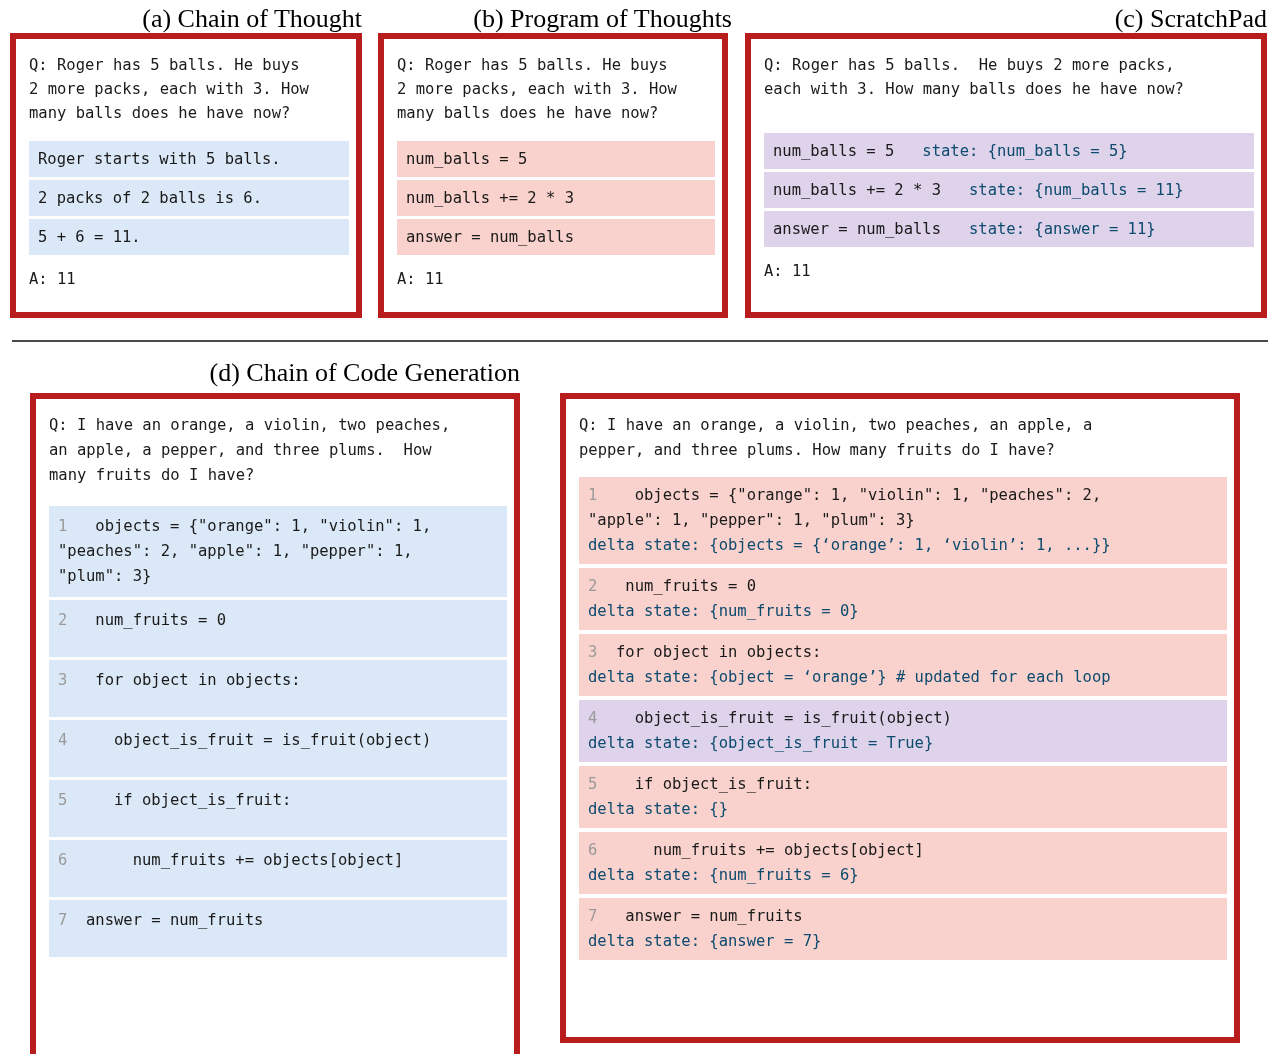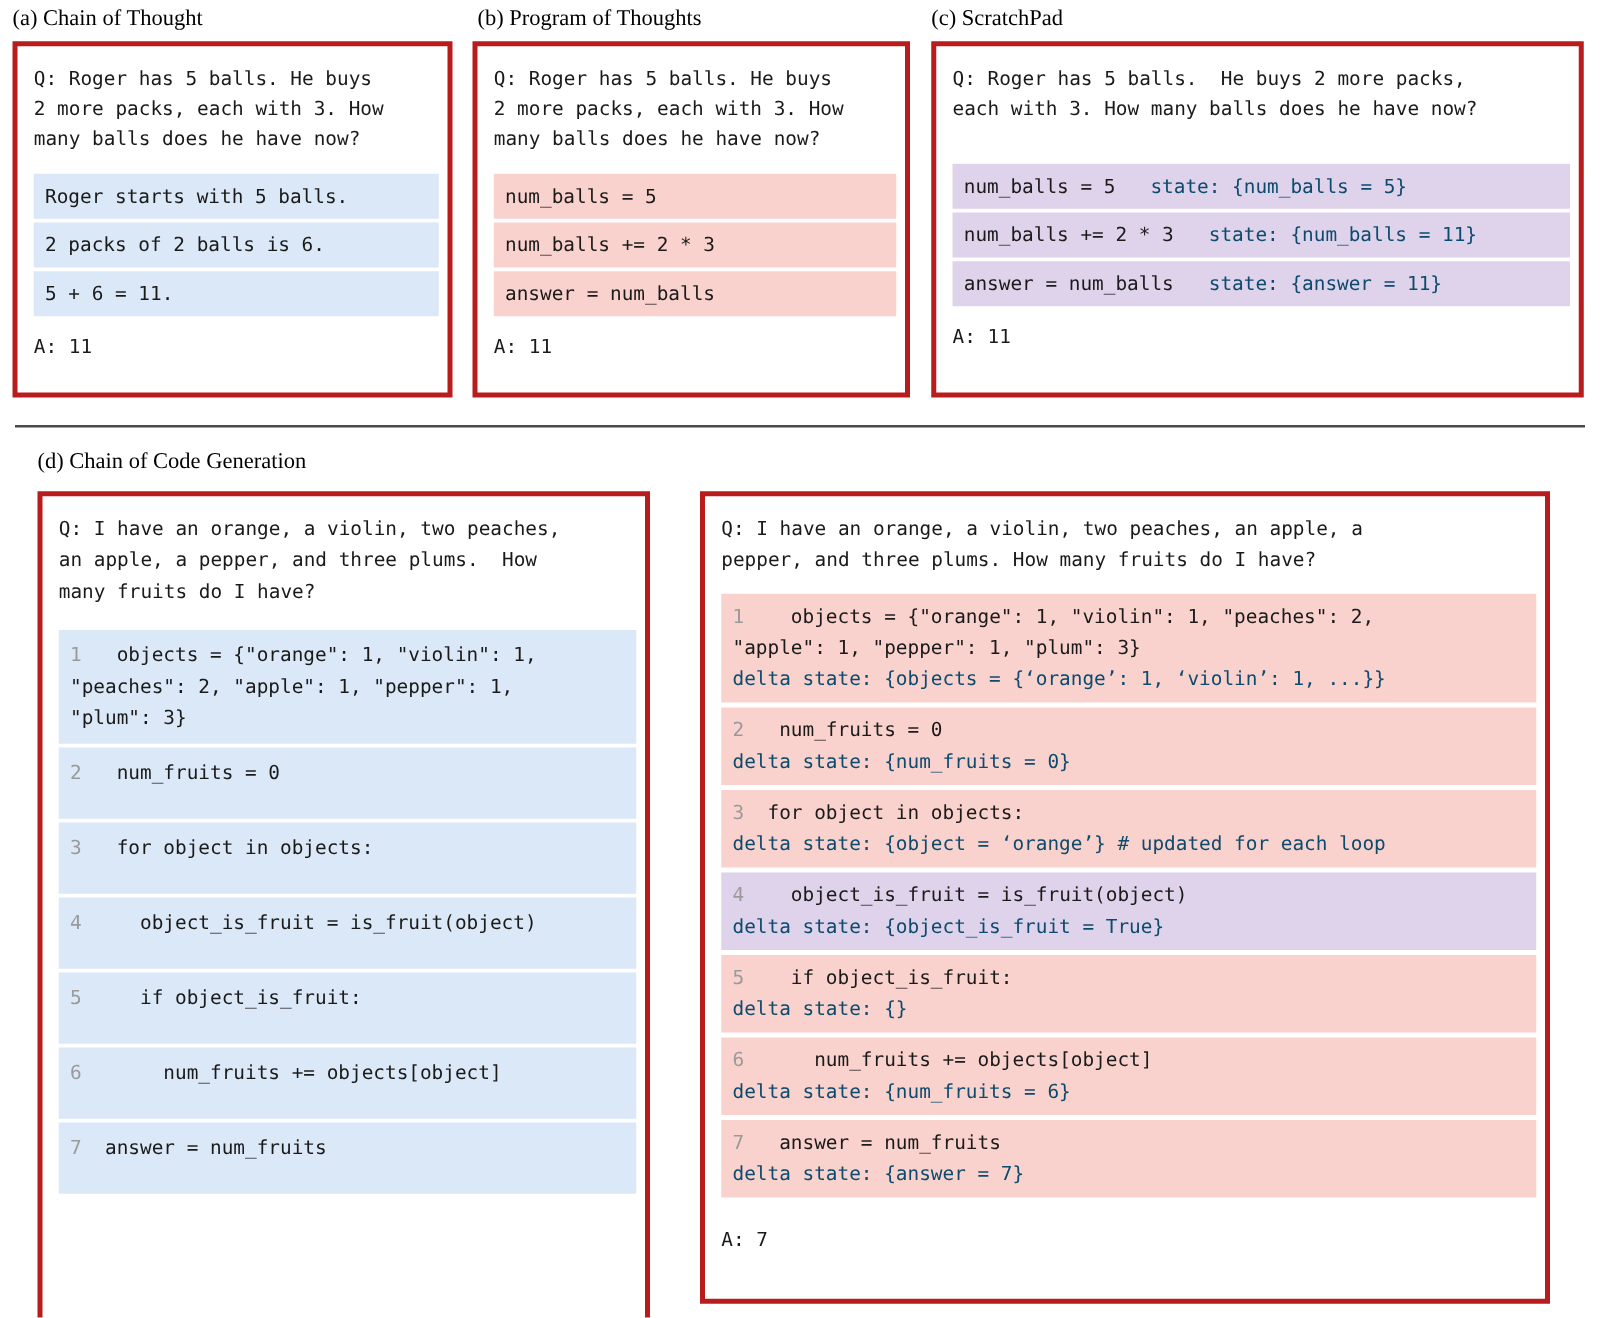--- a/index.html
+++ b/index.html
@@ -17,32 +17,32 @@
   .page {
     position: relative;
     width: 1280px;
     height: 1054px;
     background: #ffffff;
   }
 
   
   .caption {
     position: absolute;
-    text-align: left;
+    text-align: right;
     font-family: "Liberation Serif", serif;
-    font-size: 18px;
+    font-size: 26px;
     color: #000;
     white-space: nowrap;
   }
 
   
   .panel {
     position: absolute;
     box-sizing: border-box;
-    border: 4px solid #b91c1c;
+    border: 6px solid #b91c1c;
     background: #ffffff;
     padding: 14px 7px 12px 13px;
     overflow: hidden;
   }
 
   
   .q, .ans {
     font-family: "DejaVu Sans Mono", "Liberation Mono", monospace;
     color: #1a1a1a;
     white-space: pre-wrap;
@@ -177,16 +177,15 @@
     <div class="blocks">
       <div class="blk pink"><span class="lineno">1</span><span>    objects = {"orange": 1, "violin": 1, "peaches": 2,
 "apple": 1, "pepper": 1, "plum": 3}</span><br><span class="state">delta state: {objects = {‘orange’: 1, ‘violin’: 1, ...}}</span></div>
       <div class="blk pink"><span class="lineno">2</span><span>   num_fruits = 0</span><br><span class="state">delta state: {num_fruits = 0}</span></div>
       <div class="blk pink"><span class="lineno">3</span><span>  for object in objects:</span><br><span class="state">delta state: {object = ‘orange’} # updated for each loop</span></div>
       <div class="blk purple"><span class="lineno">4</span><span>    object_is_fruit = is_fruit(object)</span><br><span class="state">delta state: {object_is_fruit = True}</span></div>
       <div class="blk pink"><span class="lineno">5</span><span>    if object_is_fruit:</span><br><span class="state">delta state: {}</span></div>
       <div class="blk pink"><span class="lineno">6</span><span>      num_fruits += objects[object]</span><br><span class="state">delta state: {num_fruits = 6}</span></div>
       <div class="blk pink"><span class="lineno">7</span><span>   answer = num_fruits</span><br><span class="state">delta state: {answer = 7}</span></div>
     </div>
-    <div class="ans">A: 7</div>
   </div>
 
 </div>
 
 </body></html>

